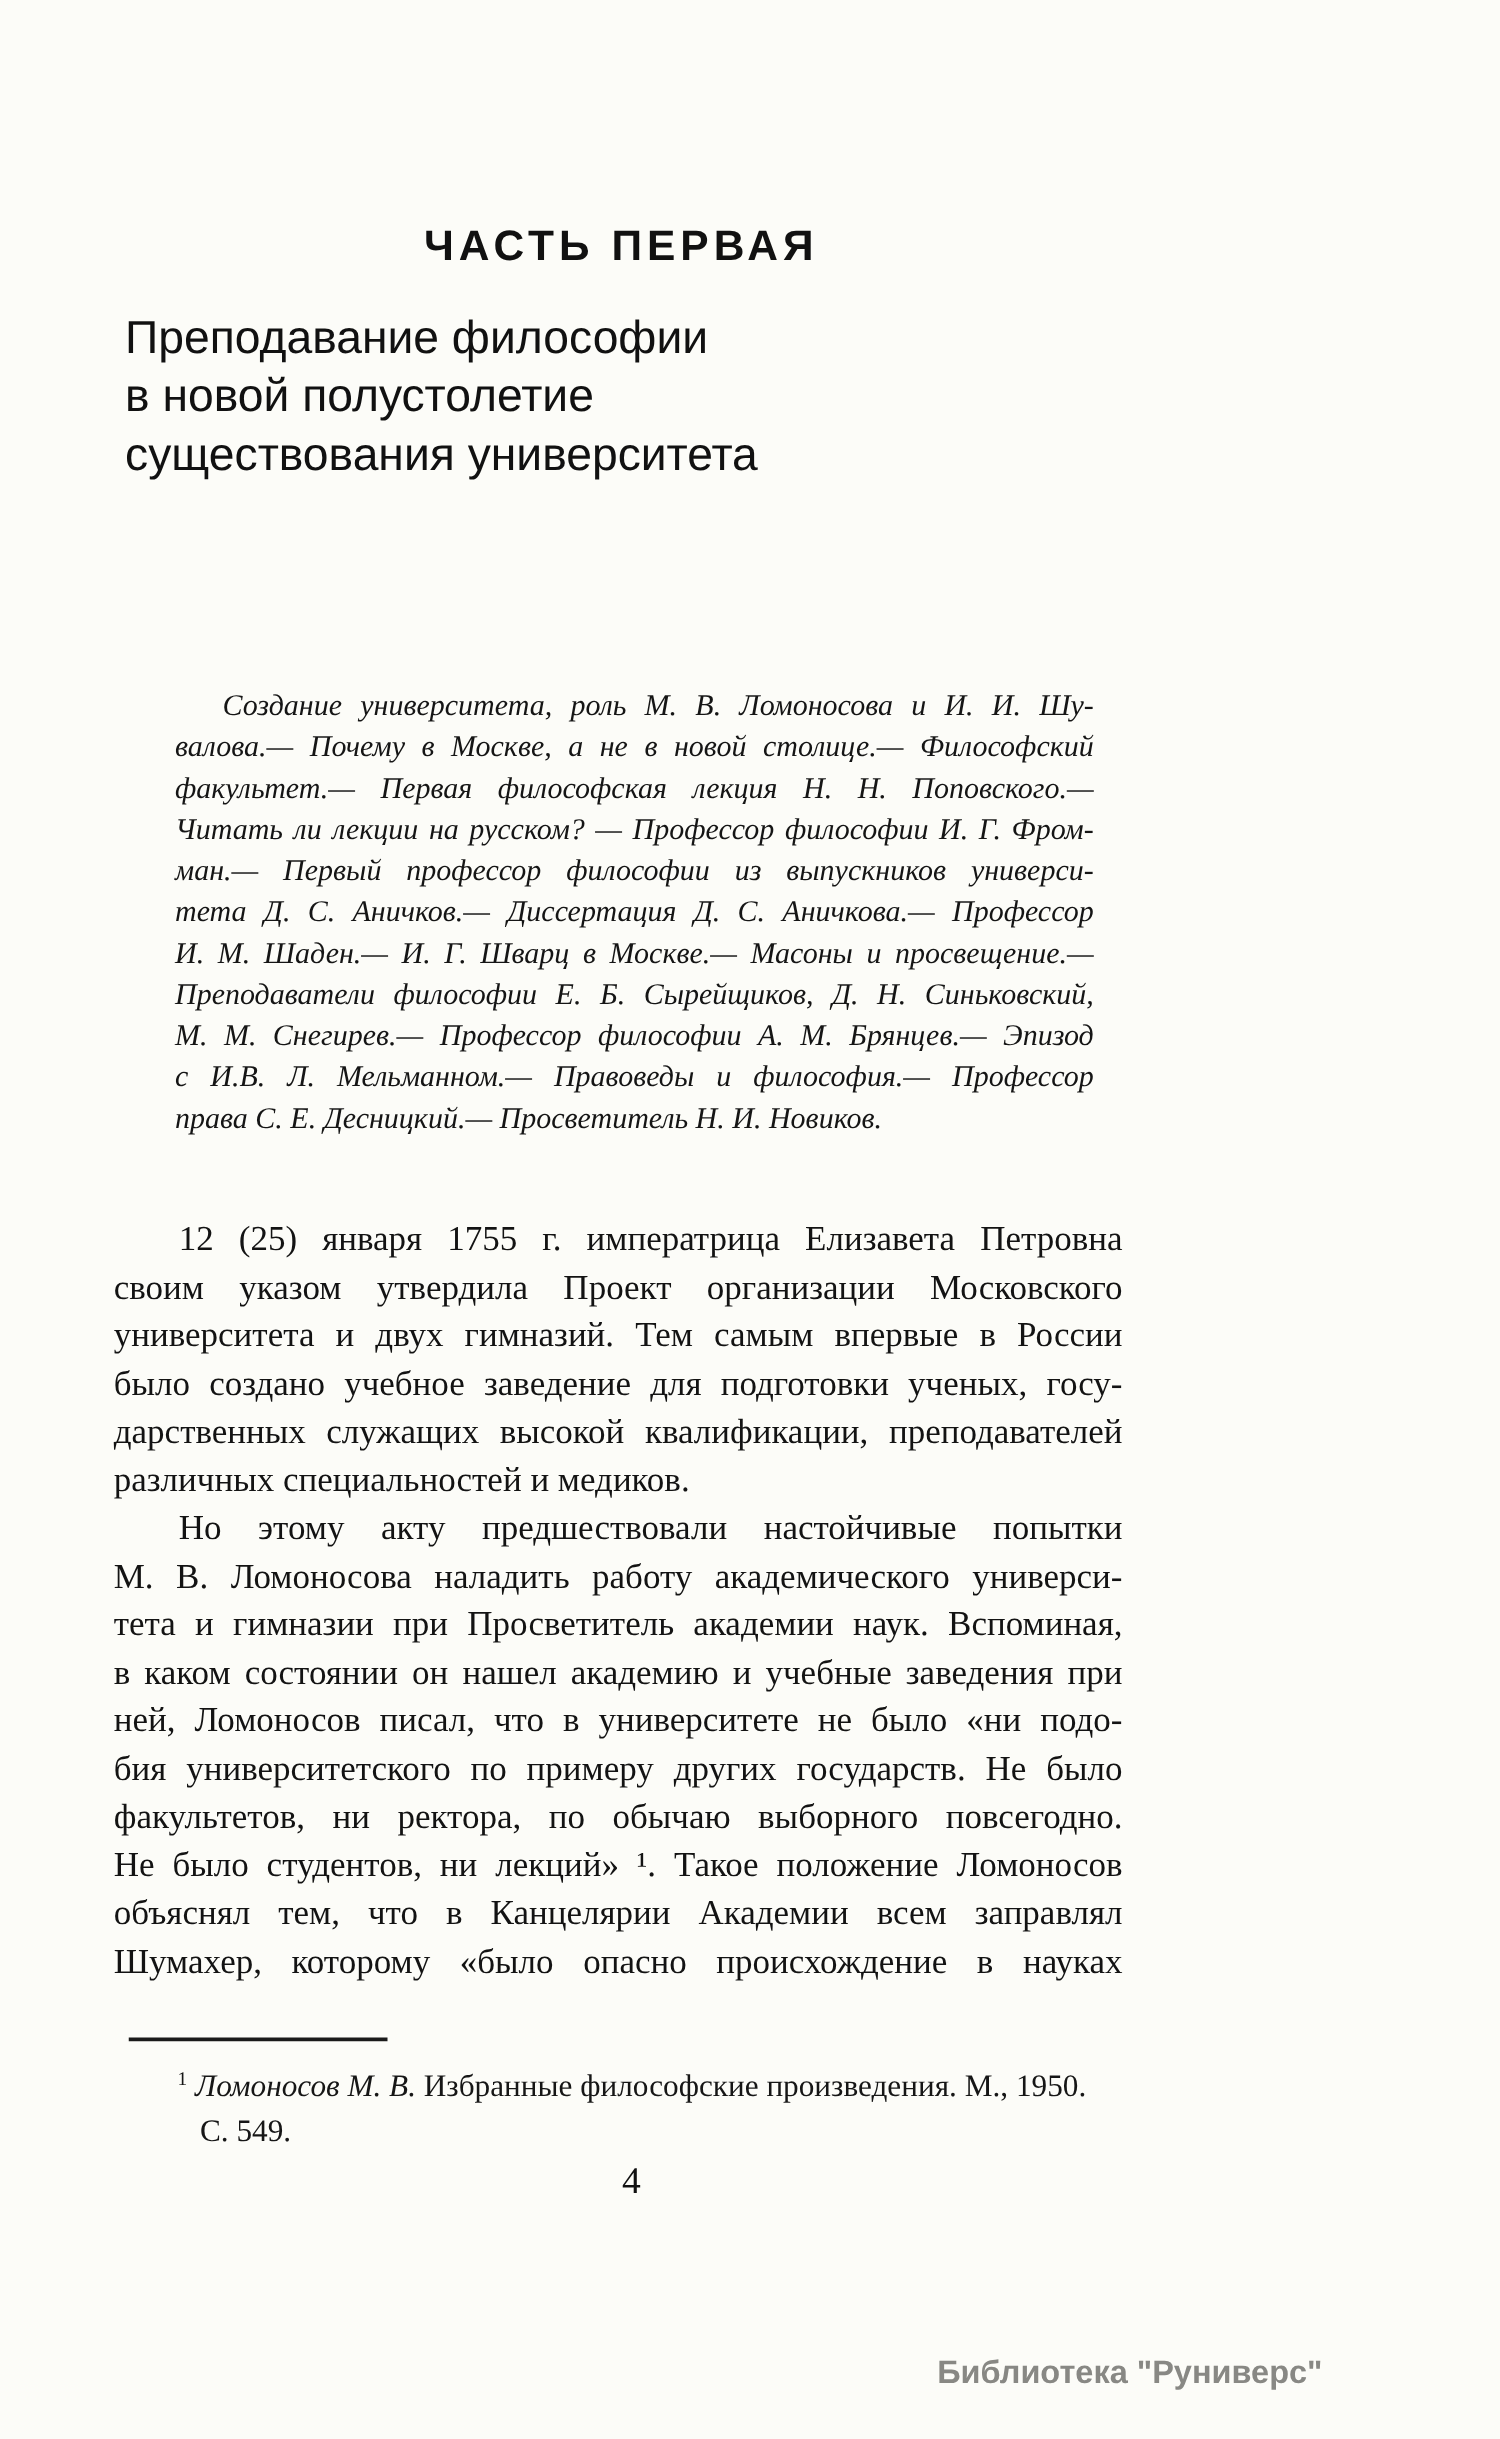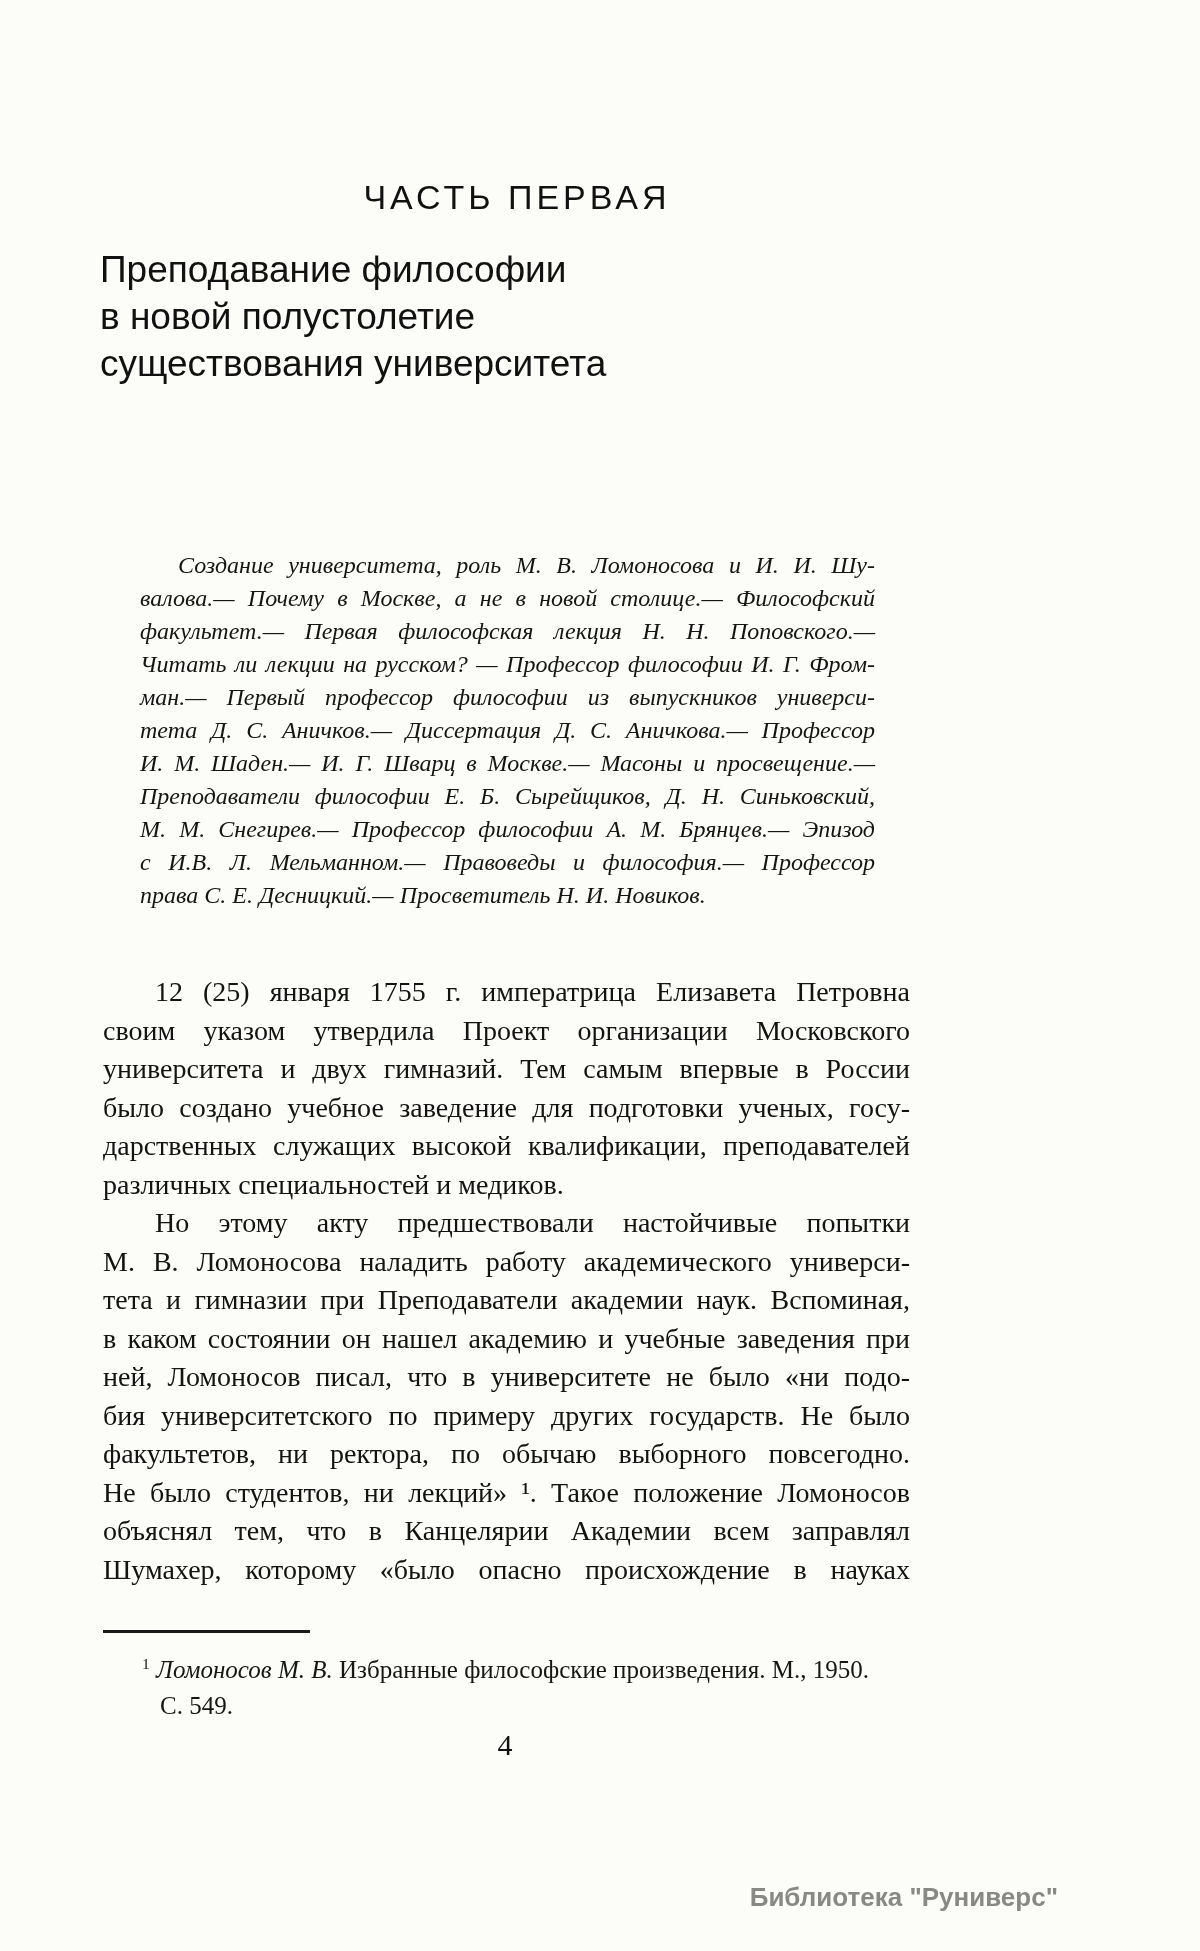--- a/index.html
+++ b/index.html
@@ -7,24 +7,24 @@
     width: 1200px; height: 1951px;
     background: #fcfcf8;
     font-family: "Liberation Serif", serif;
     color: #141414;
     position: relative;
     overflow: hidden;
   }
   .page { position: absolute; inset: 0; }
 
   .part-title {
-    position: absolute; top: 178px; left: 112px; width: 810px;
+    position: absolute; top: 178px; left: 92px; width: 810px;
     text-align: center;
     font-family: "Liberation Sans", sans-serif;
-    font-weight: normal; font-size: 34px; letter-spacing: 4px;
+    font-weight: bold; font-size: 34px; letter-spacing: 4px;
     color: #111;
   }
   .chapter-title {
     position: absolute; top: 246px; left: 100px; width: 810px;
     font-family: "Liberation Sans", sans-serif;
     font-weight: 500; font-size: 37px; line-height: 47px;
     color: #111;
   }
   .chapter-title .line { text-align: left; }
 
@@ -34,21 +34,21 @@
     color: #151515;
   }
   .abstract .line, .para .line {
     text-align: justify; text-align-last: justify;
     white-space: normal;
   }
   .abstract .line:first-child { padding-left: 38px; margin-top: 44px; }
   .abstract .line:last-child { text-align-last: left; }
 
   .body-text {
-    position: absolute; top: 973px; left: 103px; width: 807px;
+    position: absolute; top: 973px; left: 91px; width: 807px;
     font-size: 28px; line-height: 38.5px;
     color: #131313;
   }
   .para .line:first-child { padding-left: 52px; }
   .para.last-left .line:last-child { text-align-last: left; }
 
   .footnote-rule {
     position: absolute; top: 1630px; left: 103px;
     width: 207px; height: 3px; background: #1a1a1a;
   }
@@ -103,21 +103,21 @@
         <div class="line">12 (25) января 1755 г. императрица Елизавета Петровна</div>
         <div class="line">своим указом утвердила Проект организации Московского</div>
         <div class="line">университета и двух гимназий. Тем самым впервые в России</div>
         <div class="line">было создано учебное заведение для подготовки ученых, госу-</div>
         <div class="line">дарственных служащих высокой квалификации, преподавателей</div>
         <div class="line">различных специальностей и медиков.</div>
       </div>
     <div class="para">
         <div class="line">Но этому акту предшествовали настойчивые попытки</div>
         <div class="line">М. В. Ломоносова наладить работу академического универси-</div>
-        <div class="line">тета и гимназии при Преподаватели академии наук. Вспоминая,</div>
+        <div class="line">тета и гимназии при Просветитель академии наук. Вспоминая,</div>
         <div class="line">в каком состоянии он нашел академию и учебные заведения при</div>
         <div class="line">ней, Ломоносов писал, что в университете не было «ни подо-</div>
         <div class="line">бия университетского по примеру других государств. Не было</div>
         <div class="line">факультетов, ни ректора, по обычаю выборного повсегодно.</div>
         <div class="line">Не было студентов, ни лекций» ¹. Такое положение Ломоносов</div>
         <div class="line">объяснял тем, что в Канцелярии Академии всем заправлял</div>
         <div class="line">Шумахер, которому «было опасно происхождение в науках</div>
       </div>
   </div>
 

